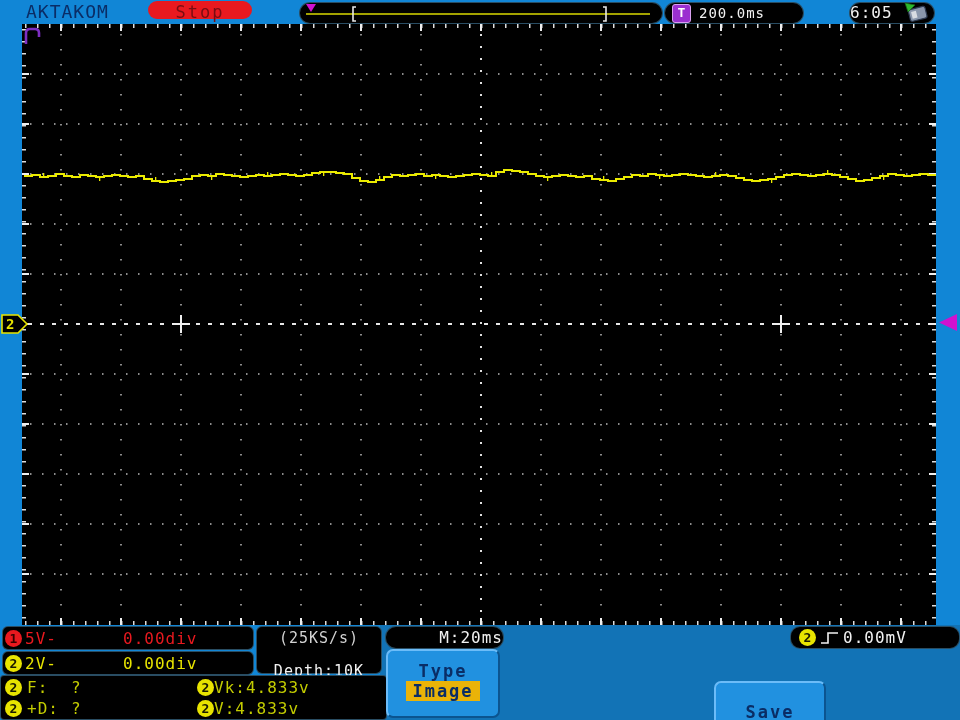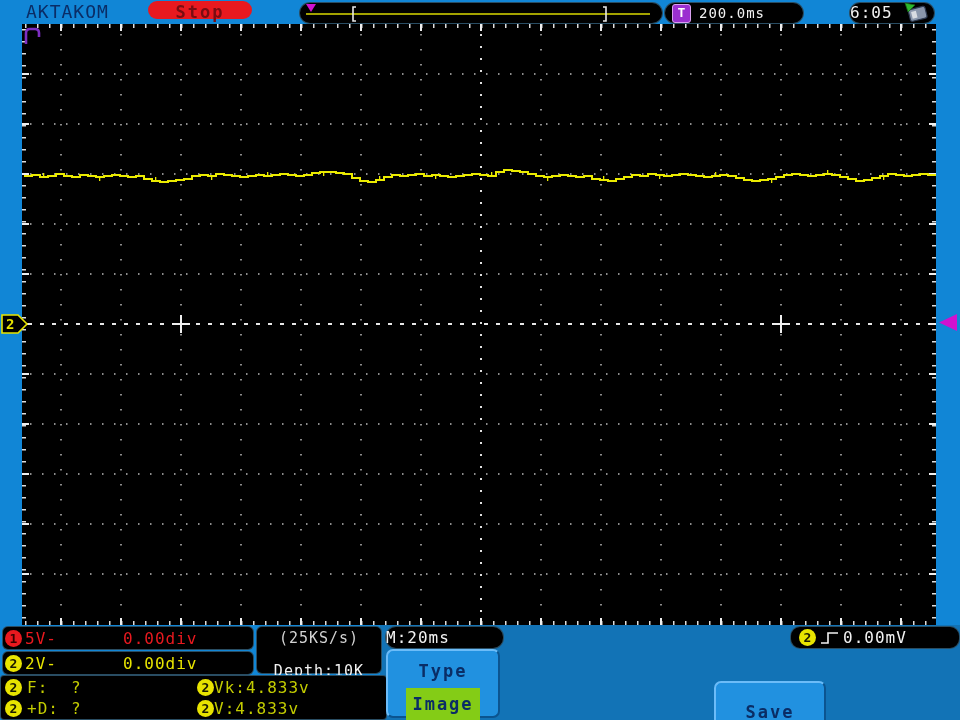--- a/index.html
+++ b/index.html
@@ -2,21 +2,21 @@
 <html style="--frame: #1186d6; --menu: #1273b6; --button: #2191e0; --btnlight: #6cbcf8; --btndark: #0b5490; --red: #e8191f; --darkred: #7a0d12; --yellow: #e8e400; --trace: #ebeb00; --magenta: #cf12cf; --purple: #9b30d0; --markerpurple: #7d2ec2; --white: #f2f2f2; --gray: #d2d2d2; --navy: #0a2d66; --meas: #c3cc00; --grid: #bcbcbc;"><head>
 <meta charset="utf-8">
 <style>
   html,body{margin:0;padding:0}
   body{width:960px;height:720px;background:var(--frame);position:relative;overflow:hidden;
        font-family:"DejaVu Sans Mono","Liberation Mono",monospace;}
   .abs{position:absolute}
   
   .brand{left:26px;top:1px;font-size:18px;font-weight:normal;color:var(--navy);letter-spacing:1px}
   .stop-pill{left:148px;top:1px;width:104px;height:18px;background:var(--red);border-radius:11px;
-             text-align:center;line-height:22px;font-size:17px;font-weight:bold;color:var(--darkred);letter-spacing:2px}
+             text-align:center;line-height:22px;font-size:17px;font-weight:normal;color:var(--darkred);letter-spacing:2px}
   .pill{background:#000;border:1px solid rgba(90,170,220,.45);border-radius:11px}
   .timeline-pill{left:299px;top:2px;width:362px;height:20px}
   .trig-time-pill{left:664px;top:2px;width:138px;height:20px;display:flex;align-items:center}
   .t-box{width:17px;height:17px;margin-left:7px;background:var(--purple);border:1px solid #d9a0f0;border-radius:3px;
          color:#fff;font-size:13px;font-weight:bold;text-align:center;line-height:16px}
   .trig-time-val{color:var(--white);font-size:14px;margin-left:8px;letter-spacing:1px}
   .clock-pill{left:849px;top:2px;width:84px;height:20px;color:var(--white);font-size:16px;
               text-align:left;line-height:20px;letter-spacing:1px}
   
   .graticule{left:22px;top:24px;width:914px;height:601px;background:#000}
@@ -34,39 +34,39 @@
   .badge.red{background:var(--red);color:#3a0000}
   .badge.yel{background:var(--yellow)}
   .ch-row .badge{margin-left:2px}
   .ch-scale{margin-left:3px;letter-spacing:1px}
   .ch-offset{position:absolute;left:120px;width:92px;letter-spacing:1px}
   .acq-block{left:256px;top:626px;width:124px;height:46px;background:#000;border:1px solid rgba(90,170,220,.45);
              border-radius:6px;text-align:center;font-size:15px}
   .acq-rate{color:var(--gray);margin-top:2px;letter-spacing:1px}
   .acq-depth{color:var(--white);margin-top:15px;letter-spacing:1px}
   .m-pill{left:385px;top:626px;width:117px;height:21px;color:var(--white);font-size:16px;
-          text-align:left;line-height:21px;letter-spacing:1px}
+          text-align:right;line-height:21px;letter-spacing:1px}
   .trig-pill{left:790px;top:626px;width:168px;height:21px;border-radius:10px;display:flex;align-items:center}
   .trig-pill .badge{margin-left:8px}
   .trig-level{color:var(--white);font-size:16px;margin-left:3px;letter-spacing:1px}
   .meas-block{left:0;top:675px;width:385px;height:43px;background:#000;border:1px solid rgba(90,170,220,.45);
               border-radius:4px;font-size:16px;color:var(--meas)}
   .meas-row{position:absolute;left:0;width:100%;height:20px;display:flex;align-items:center}
   .meas-row.r0{top:1px}.meas-row.r1{top:22px}
   .meas-row .badge{margin-left:4px}
   .meas-label{margin-left:5px;white-space:pre;letter-spacing:1px}
   .meas-q{position:absolute;left:70px;letter-spacing:1px}
   .meas-badge2{position:absolute !important;left:192px}
   .meas-right{position:absolute;left:213px;letter-spacing:1px}
   .softkey{background:var(--button);border-radius:7px;border:2px solid;
            border-color:var(--btnlight) var(--btndark) var(--btndark) var(--btnlight);
            color:var(--navy);font-weight:bold;font-size:17px;text-align:center;cursor:pointer}
   .type-btn{left:386px;top:649px;width:110px;height:65px}
   .type-label{margin-top:10px;letter-spacing:2px}
-  .type-value{display:inline-block;margin-top:7px;padding:6px 6px;background:#84cc16;letter-spacing:2px}
+  .type-value{display:inline-block;padding:0 6px;background:#eab308;letter-spacing:2px}
   .save-btn{left:714px;top:681px;width:108px;height:60px;line-height:58px;letter-spacing:2px}
 </style>
 </head>
 <body>
 
 <div class="abs brand">AKTAKOM</div>
 <div class="abs stop-pill">Stop</div>
 
 <div class="abs pill timeline-pill">
   <svg width="362" height="20">

